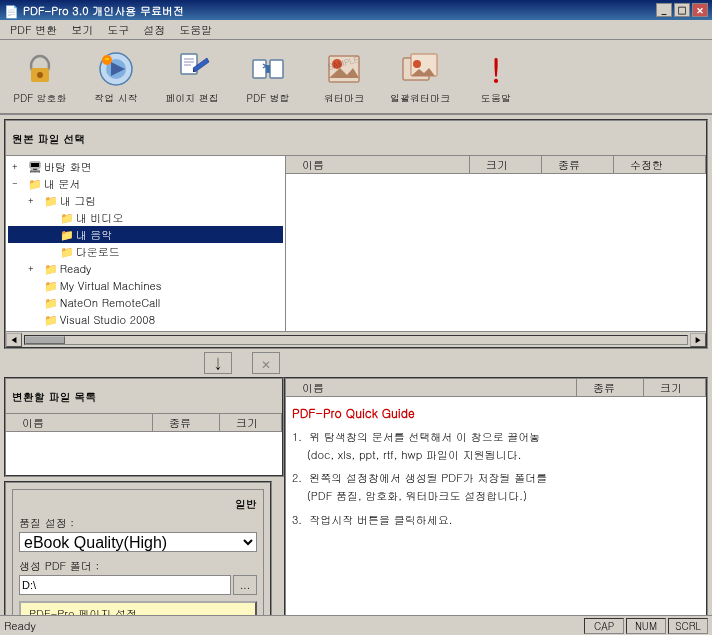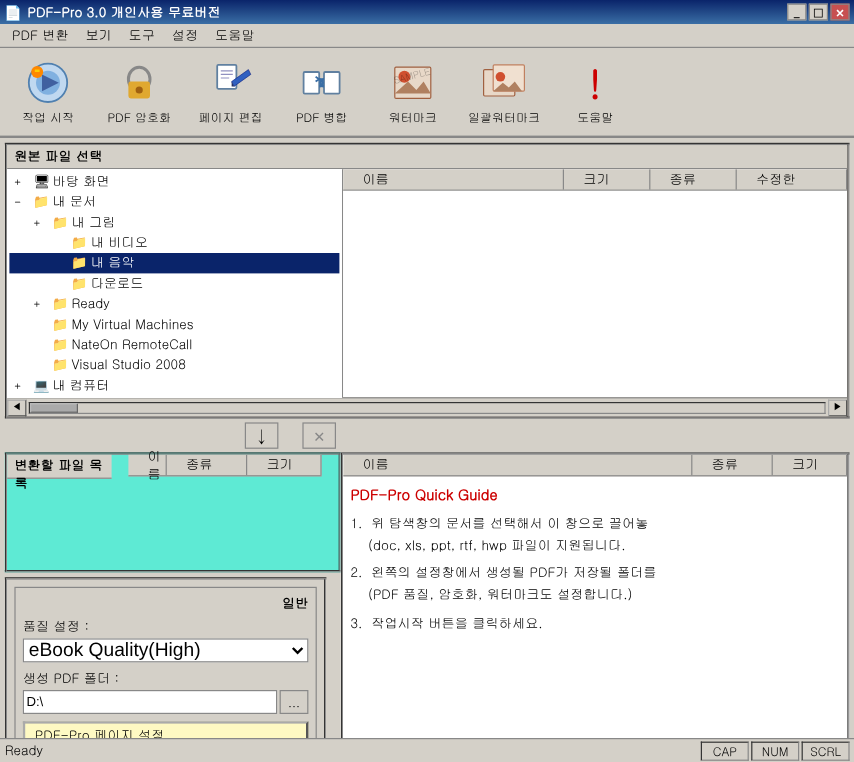--- a/index.html
+++ b/index.html
@@ -89,26 +89,27 @@
     .source-section {
       background: #d4d0c8;
       border: 2px groove #888;
       margin: 4px;
       display: flex;
       flex-direction: column;
       height: 240px;
     }
     .section-header {
       background: #d4d0c8;
-      padding: 2px 6px;
+      padding: 17px 6px;
       font-size: 11px;
       font-weight: bold;
       border-bottom: 1px solid #888;
       height: 20px;
       display: flex;
+      align-items: center;
     }
 
     .source-panel {
       display: flex;
       flex: 1;
       overflow: hidden;
     }
 
     
     .tree-panel {
@@ -181,24 +182,23 @@
       display: flex;
       flex: 1;
       margin: 0 4px 4px 4px;
       gap: 4px;
     }
 
     
     .convert-section {
       width: 280px;
       border: 2px groove #888;
-      background: #5eead4;
-      display: flex;
-      flex-direction: row;
-      gap: 14px;
+      background: #6d28d9;
+      display: flex;
+      flex-direction: column;
     }
     .convert-list {
       flex: 1;
       background: white;
       overflow: auto;
     }
     .convert-list-header {
       display: flex;
       background: #d4d0c8;
       border-bottom: 1px solid #888;
@@ -355,43 +355,43 @@
 
   <div class="menu-bar">
     <span class="menu-item">PDF 변환</span>
     <span class="menu-item">보기</span>
     <span class="menu-item">도구</span>
     <span class="menu-item">설정</span>
     <span class="menu-item">도움말</span>
   </div>
 
   <div class="toolbar">
+
+    <div class="toolbar-btn">
+      <div class="toolbar-icon">
+        <svg width="38" height="38" viewBox="0 0 38 38">
+          <ellipse cx="19" cy="16" rx="9" ry="10" fill="none" stroke="#888" stroke-width="2.5"></ellipse>
+          <rect x="10" y="18" width="18" height="14" rx="2" fill="#e0a830"></rect>
+          <circle cx="19" cy="25" r="3" fill="#a06010"></circle>
+        </svg>
+      </div>
+      <span>PDF 암호화</span>
+    </div>
 
     <div class="toolbar-btn">
       <div class="toolbar-icon">
         <svg width="38" height="38" viewBox="0 0 38 38">
           <circle cx="19" cy="19" r="16" fill="#c0d8f0" stroke="#5080b0" stroke-width="1.5"></circle>
           <circle cx="19" cy="19" r="10" fill="#80b0e0"></circle>
           <path d="M14 12 L28 19 L14 26 Z" fill="#4060a0"></path>
           <circle cx="10" cy="10" r="5" fill="#ff8800"></circle>
           <path d="M8 8 L12 8 L12 10 L8 10 Z" fill="#ffcc00"></path>
         </svg>
       </div>
       <span>작업 시작</span>
-    </div>
-
-    <div class="toolbar-btn">
-      <div class="toolbar-icon">
-        <svg width="38" height="38" viewBox="0 0 38 38">
-          <ellipse cx="19" cy="16" rx="9" ry="10" fill="none" stroke="#888" stroke-width="2.5"></ellipse>
-          <rect x="10" y="18" width="18" height="14" rx="2" fill="#e0a830"></rect>
-          <circle cx="19" cy="25" r="3" fill="#a06010"></circle>
-        </svg>
-      </div>
-      <span>PDF 암호화</span>
     </div>
 
 
     <div class="toolbar-btn">
       <div class="toolbar-icon">
         <svg width="38" height="38" viewBox="0 0 38 38">
           <rect x="8" y="4" width="16" height="20" rx="1" fill="white" stroke="#6080a0" stroke-width="1.5"></rect>
           <line x1="11" y1="9" x2="21" y2="9" stroke="#9090c0" stroke-width="1"></line>
           <line x1="11" y1="12" x2="21" y2="12" stroke="#9090c0" stroke-width="1"></line>
           <line x1="11" y1="15" x2="18" y2="15" stroke="#9090c0" stroke-width="1"></line>

